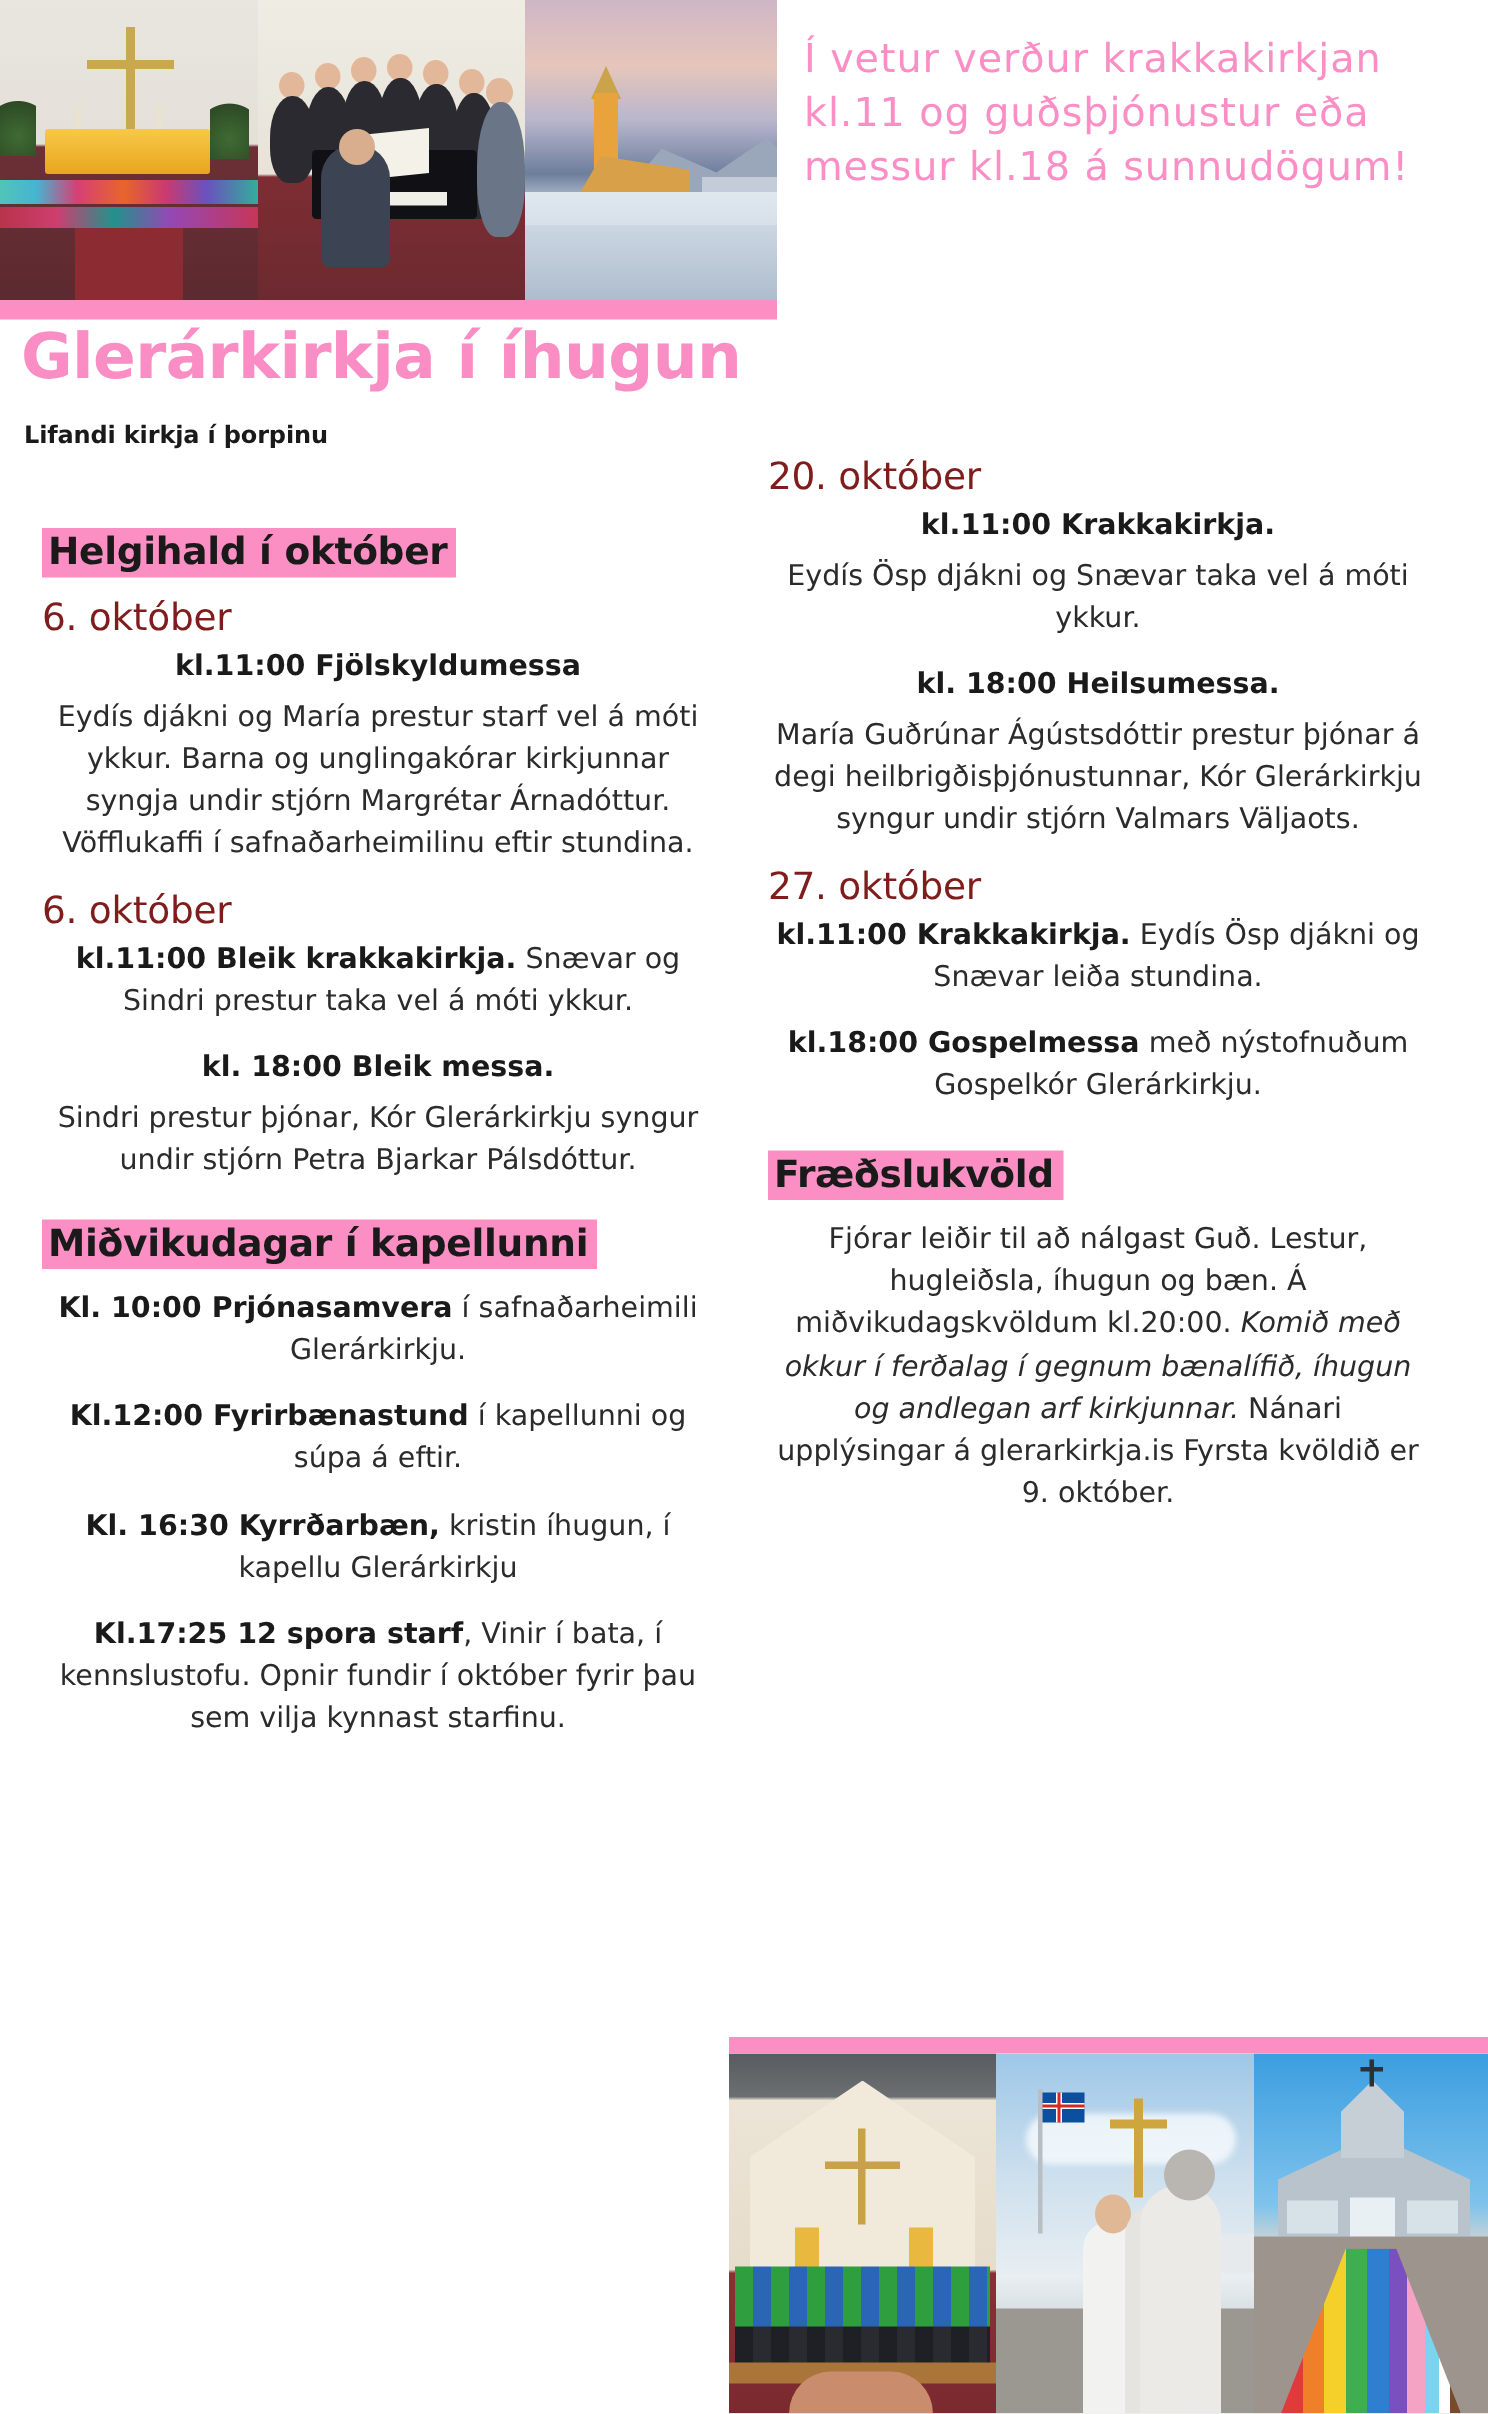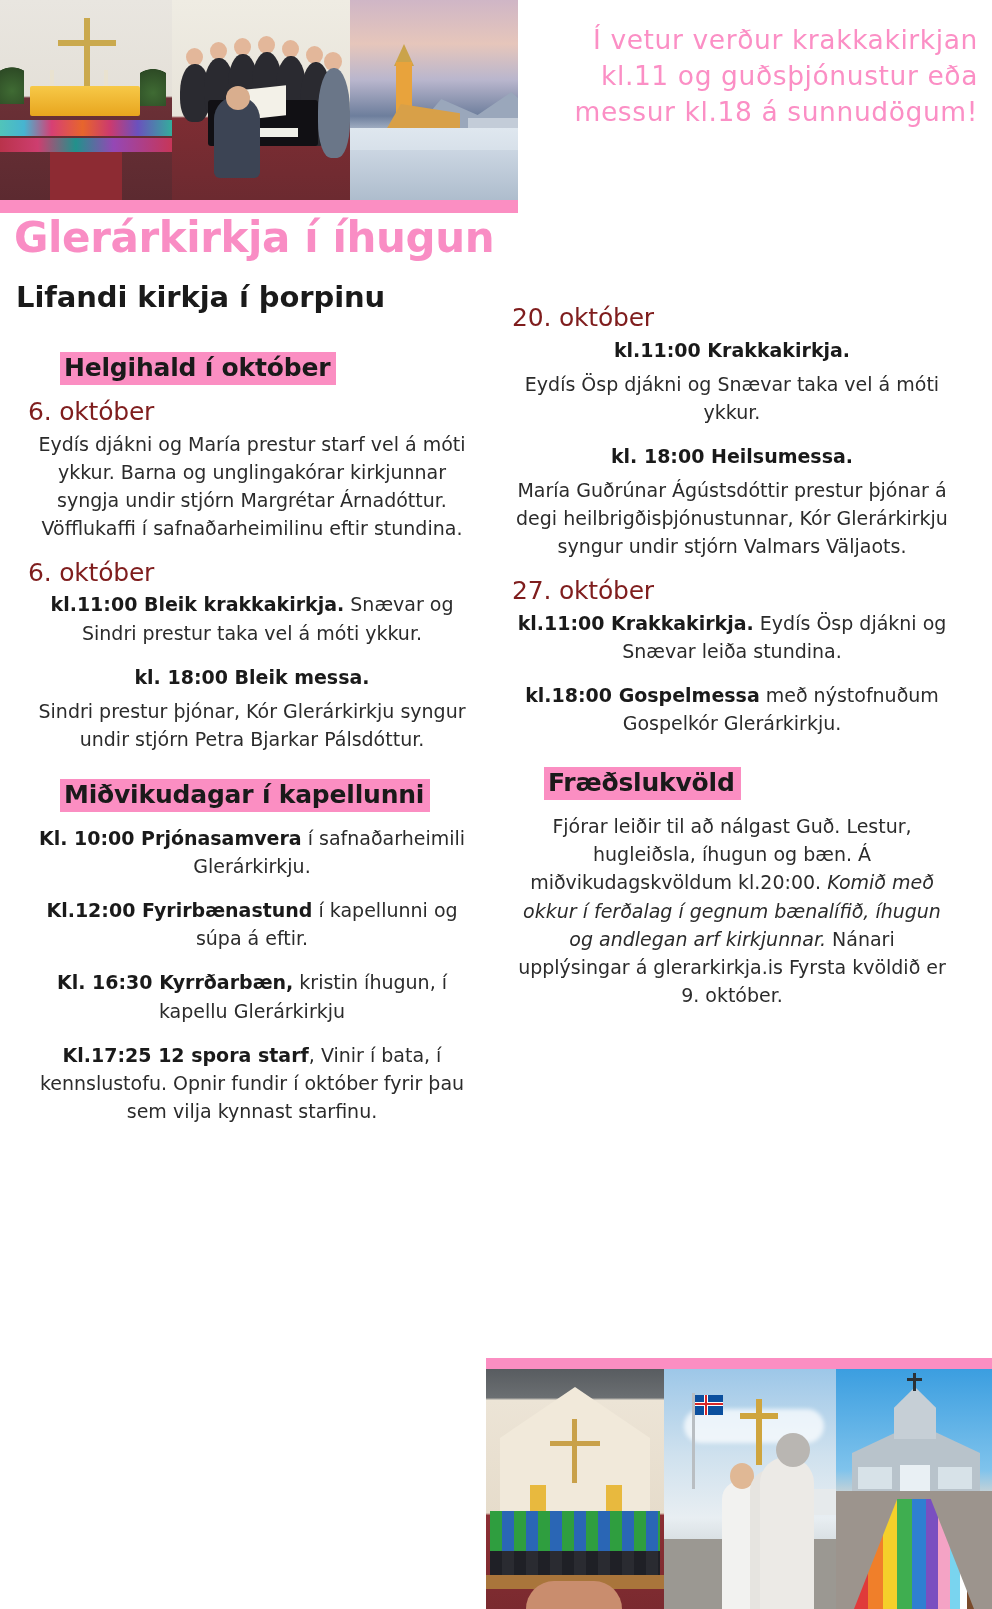--- a/index.html
+++ b/index.html
@@ -67,42 +67,42 @@
   .top-pink-bar {
     position:absolute; left:0; top:200px; width:518px; height:13px;
     background:#fb8ec2;
   }
 
   
   .header-note {
     position:absolute;
     left:536px; top:22px;
     width:442px;
-    text-align:right;
+    text-align:left;
     color:#fb8fc5;
     font-size:26.5px;
     line-height:1.36;
     font-weight:500;
     letter-spacing:.6px;
   }
 
   
   .main-title {
     position:absolute;
     left:14px; top:213px;
     font-size:42px;
     font-weight:bold;
     color:#f98dc4;
     letter-spacing:-0.4px;
     white-space:nowrap;
   }
   .subtitle {
     position:absolute;
     left:16px; top:280px;
-    font-size:29px;
+    font-size:16px;
     font-weight:bold;
     color:#1a1a1a;
     letter-spacing:-0.1px;
   }
 
   
   .col-left {
     position:absolute;
     left:28px; top:352px;
     width:448px;
@@ -116,21 +116,20 @@
   .section-head {
     display:inline-block;
     background:#fb8ec2;
     color:#1a1a1a;
     font-size:25px;
     font-weight:bold;
     padding:2px 6px 3px 4px;
     line-height:1.12;
     letter-spacing:-0.2px;
     margin-bottom:12px;
-    margin-left:32px;
   }
 
   .date-head {
     font-size:25px;
     font-weight:normal;
     color:#7f1d1d;
     line-height:1.18;
     letter-spacing:-0.2px;
     margin:0 0 3px 0;
   }
@@ -263,20 +262,21 @@
 <div class="main-title">Glerárkirkja í íhugun</div>
 <div class="subtitle">Lifandi kirkja í þorpinu</div>
 
 <div class="col-left">
 
   <div class="section-head">Helgihald í október</div>
 
   
   <div>
     <div class="date-head">6. október</div>
+    <p class="para tight"><b>kl.11:00 Fjölskyldumessa</b></p>
     <p class="para">Eydís djákni og María prestur starf vel á móti ykkur. Barna og unglingakórar kirkjunnar syngja undir stjórn Margrétar Árnadóttur. Vöfflukaffi í safnaðarheimilinu eftir stundina.</p>
   </div>
 
   
   <div>
     <div class="date-head">6. október</div>
     <p class="para"><b>kl.11:00 Bleik krakkakirkja.</b><span> Snævar og Sindri prestur taka vel á móti ykkur.</span></p>
     <p class="para tight"><b>kl. 18:00 Bleik messa.</b></p>
     <p class="para">Sindri prestur þjónar, Kór Glerárkirkju syngur undir stjórn Petra Bjarkar Pálsdóttur.</p>
   </div>

